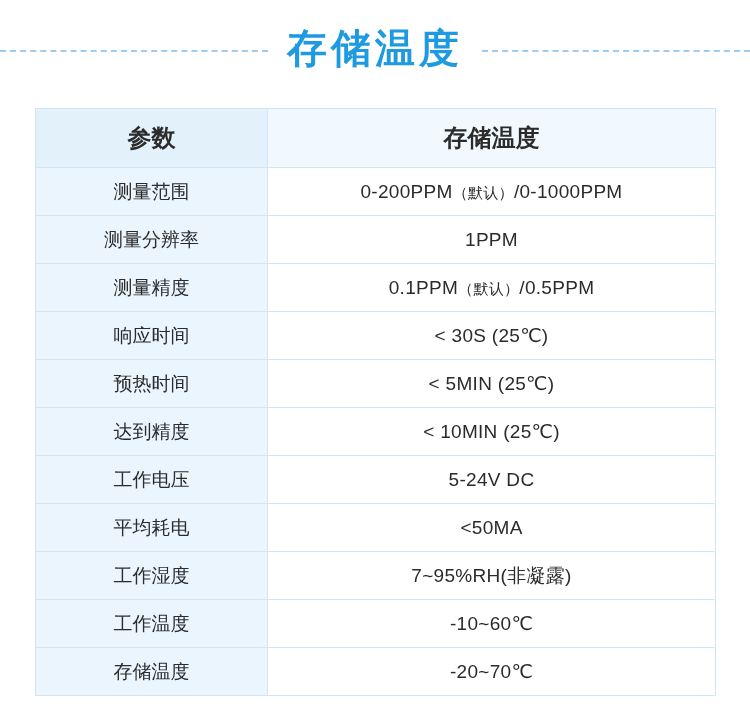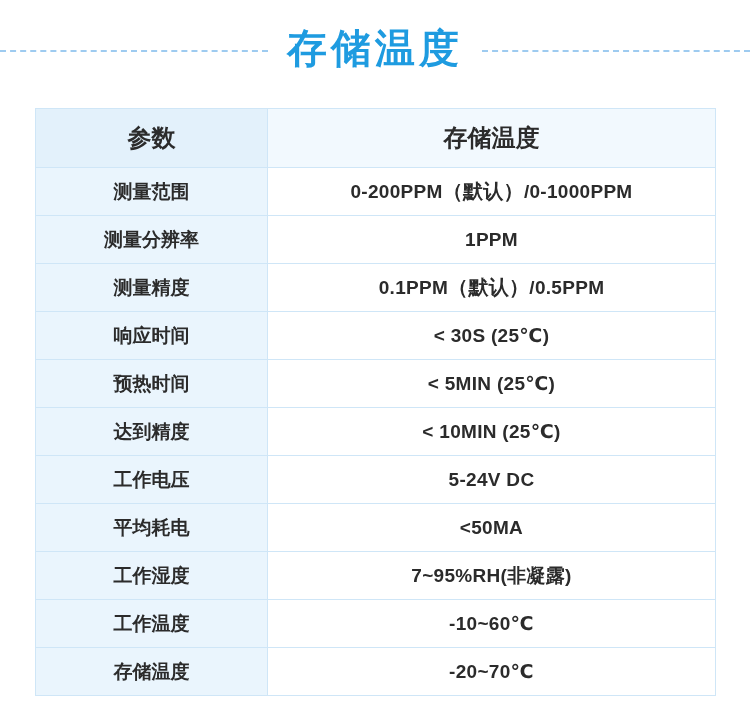--- a/index.html
+++ b/index.html
@@ -83,33 +83,33 @@
     color: #2b2b2b;
     background: #eaf5fd;
   }
   thead th.head-param { background: #e3f1fb; }
   thead th.head-value { background: #f2f9fe; }
 
   tbody td {
     height: 47px;
     font-size: 19px;
     color: #2b2b2b;
-    font-weight: bold;
+    font-weight: normal;
   }
   tbody td.param {
     background: #eaf5fd;
     font-size: 19px;
   }
   tbody td.value {
     background: #ffffff;
     font-size: 19px;
     letter-spacing: 0.3px;
   }
   tbody td.value .small {
-    font-size: 20px;
+    font-size: 15px;
     margin-top: 32px;
   }
 </style>
 </head>
 <body>
 
 <div class="page">
 
   <div class="title-band">
     <div class="dash-line dash-left"></div>

